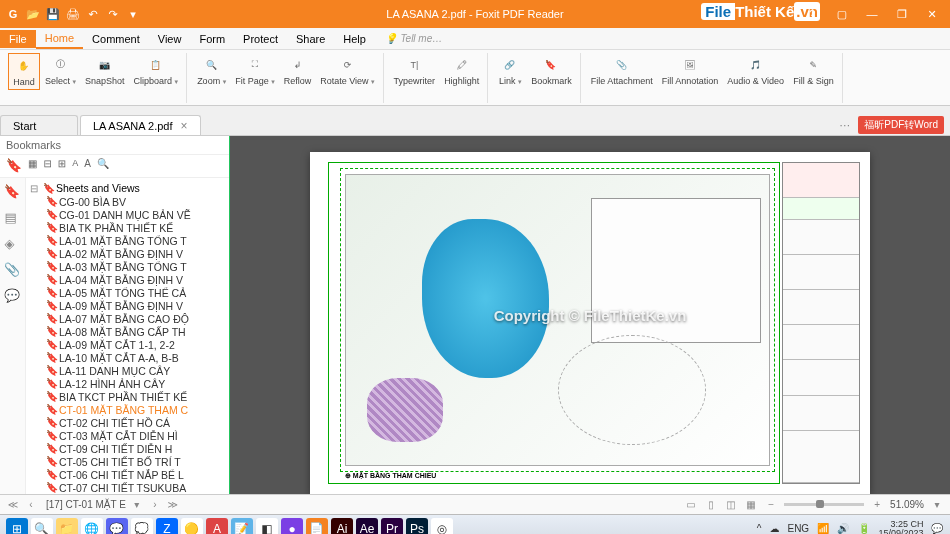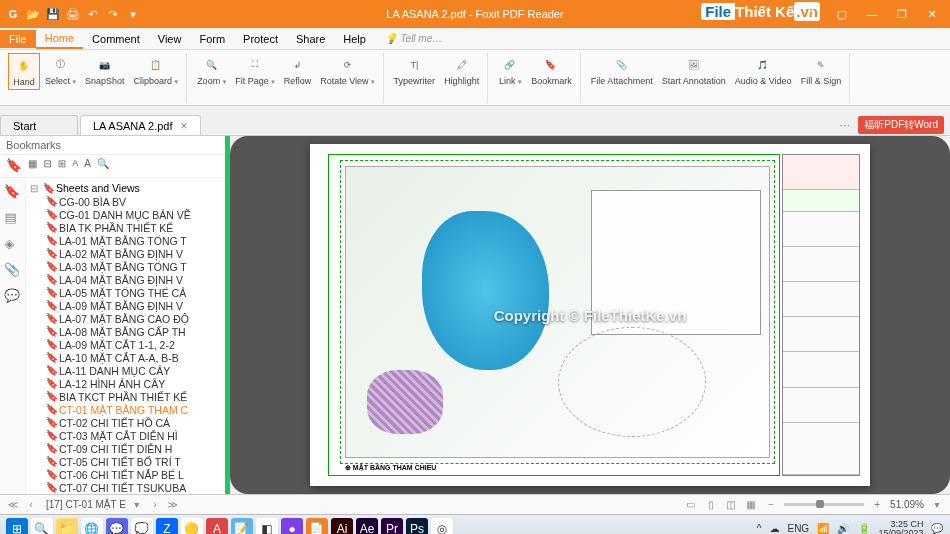--- a/index.html
+++ b/index.html
@@ -36,36 +36,36 @@
     
     .tabrow { height: 22px; background: #f0f0f0; display: flex; align-items: flex-end; font-size: 11px; border-bottom: 1px solid #ccc; position: relative; margin-top: 8px; }
     .doc-tab { padding: 3px 12px; background: #fff; border: 1px solid #ccc; border-bottom: none; border-radius: 3px 3px 0 0; margin-right: 2px; display: flex; align-items: center; gap: 8px; cursor: pointer; height: 20px; }
     .doc-tab.start { background: #f0f0f0; width: 78px; }
     .tab-close { font-size: 12px; color: #888; }
     .tab-right { position: absolute; right: 6px; top: 2px; display: flex; align-items: center; gap: 8px; }
     .red-tag { background: #e74c3c; color: #fff; font-size: 10px; padding: 2px 6px; border-radius: 2px; }
 
     
     .main { display: flex; height: 358px; }
-    .sidebar { width: 230px; background: #fff; border-right: 5px solid #22c55e; display: flex; flex-direction: column; }
+    .sidebar { width: 230px; background: #fff; border-right: 1px solid #22c55e; display: flex; flex-direction: column; }
     .sb-title { font-size: 11px; padding: 3px 6px; color: #666; border-bottom: 1px solid #eee; }
     .sb-tools { display: flex; gap: 6px; padding: 3px 6px; font-size: 10px; color: #666; border-bottom: 1px solid #eee; }
     .sb-left-strip { width: 26px; background: #fafafa; border-right: 1px solid #eee; display: flex; flex-direction: column; align-items: center; gap: 10px; padding-top: 6px; }
     .strip-icon { width: 16px; height: 16px; color: #888; font-size: 13px; cursor: pointer; }
     .strip-icon.active { color: #f58220; }
     .sb-body { display: flex; flex: 1; overflow: hidden; }
     .tree { flex: 1; overflow: hidden; font-size: 10.5px; padding: 3px 4px; }
     .tree-root { display: flex; align-items: center; gap: 3px; padding: 1px 0; }
     .tree-item { display: flex; align-items: center; gap: 3px; padding: 0.5px 0 0.5px 16px; white-space: nowrap; overflow: hidden; cursor: pointer; color: #333; }
     .tree-item.sel { color: #f58220; }
     .bm-icon { color: #888; font-size: 10px; width: 10px; }
     .bm-icon.folder { color: #888; }
     .bm-icon.on { color: #f58220; }
 
-    .viewer { flex: 1; background: #555; display: flex; align-items: center; justify-content: center; position: relative; overflow: hidden; border-radius: 18px; }
+    .viewer { flex: 1; background: #555; display: flex; align-items: flex-end; justify-content: center; position: relative; overflow: hidden; }
     .page { width: 560px; height: 342px; background: #fff; box-shadow: 0 2px 8px rgba(0,0,0,.4); position: relative; }
     .page-border { position: absolute; inset: 10px 90px 10px 18px; border: 1.5px solid #0a0; }
     .plan-img { position: absolute; inset: 22px 100px 28px 35px; background: linear-gradient(135deg, #e8f0e8, #fff); border: 1px solid #aaa; overflow: hidden; }
     .pool { position: absolute; left: 18%; top: 15%; width: 30%; height: 55%; background: radial-gradient(ellipse, #4fc3e8, #1a8fc4); border-radius: 40% 50% 45% 50%; }
     .grid-dim { position: absolute; border: 1px dashed #0a0; }
     .title-block { position: absolute; right: 10px; top: 10px; width: 78px; bottom: 10px; border: 1px solid #888; background: #fafafa; font-size: 5px; display:flex; flex-direction:column; }
     .tb-row { border-bottom: 1px solid #bbb; flex: 1; }
     .drawing-title { position: absolute; left: 35px; bottom: 14px; font-size: 7px; font-weight: bold; }
     .watermark { position: absolute; left: 50%; top: 50%; transform: translate(-50%,-50%); font-size: 15px; font-weight: 600; color: rgba(255,255,255,.85); text-shadow: 0 1px 3px rgba(0,0,0,.6); pointer-events: none; }
 
@@ -182,21 +182,21 @@
         <div class="rb-label">Bookmark</div>
       </div>
     </div>
     <div class="ribbon-group">
       <div class="ribbon-btn">
         <div class="rb-icon">📎</div>
         <div class="rb-label">File Attachment</div>
       </div>
       <div class="ribbon-btn">
         <div class="rb-icon">🖼</div>
-        <div class="rb-label">Start Annotation</div>
+        <div class="rb-label">Fill Annotation</div>
       </div>
       <div class="ribbon-btn">
         <div class="rb-icon">🎵</div>
         <div class="rb-label">Audio &amp; Video</div>
       </div>
       <div class="ribbon-btn">
         <div class="rb-icon">✎</div>
         <div class="rb-label">Fill &amp; Sign</div>
       </div>
     </div>

